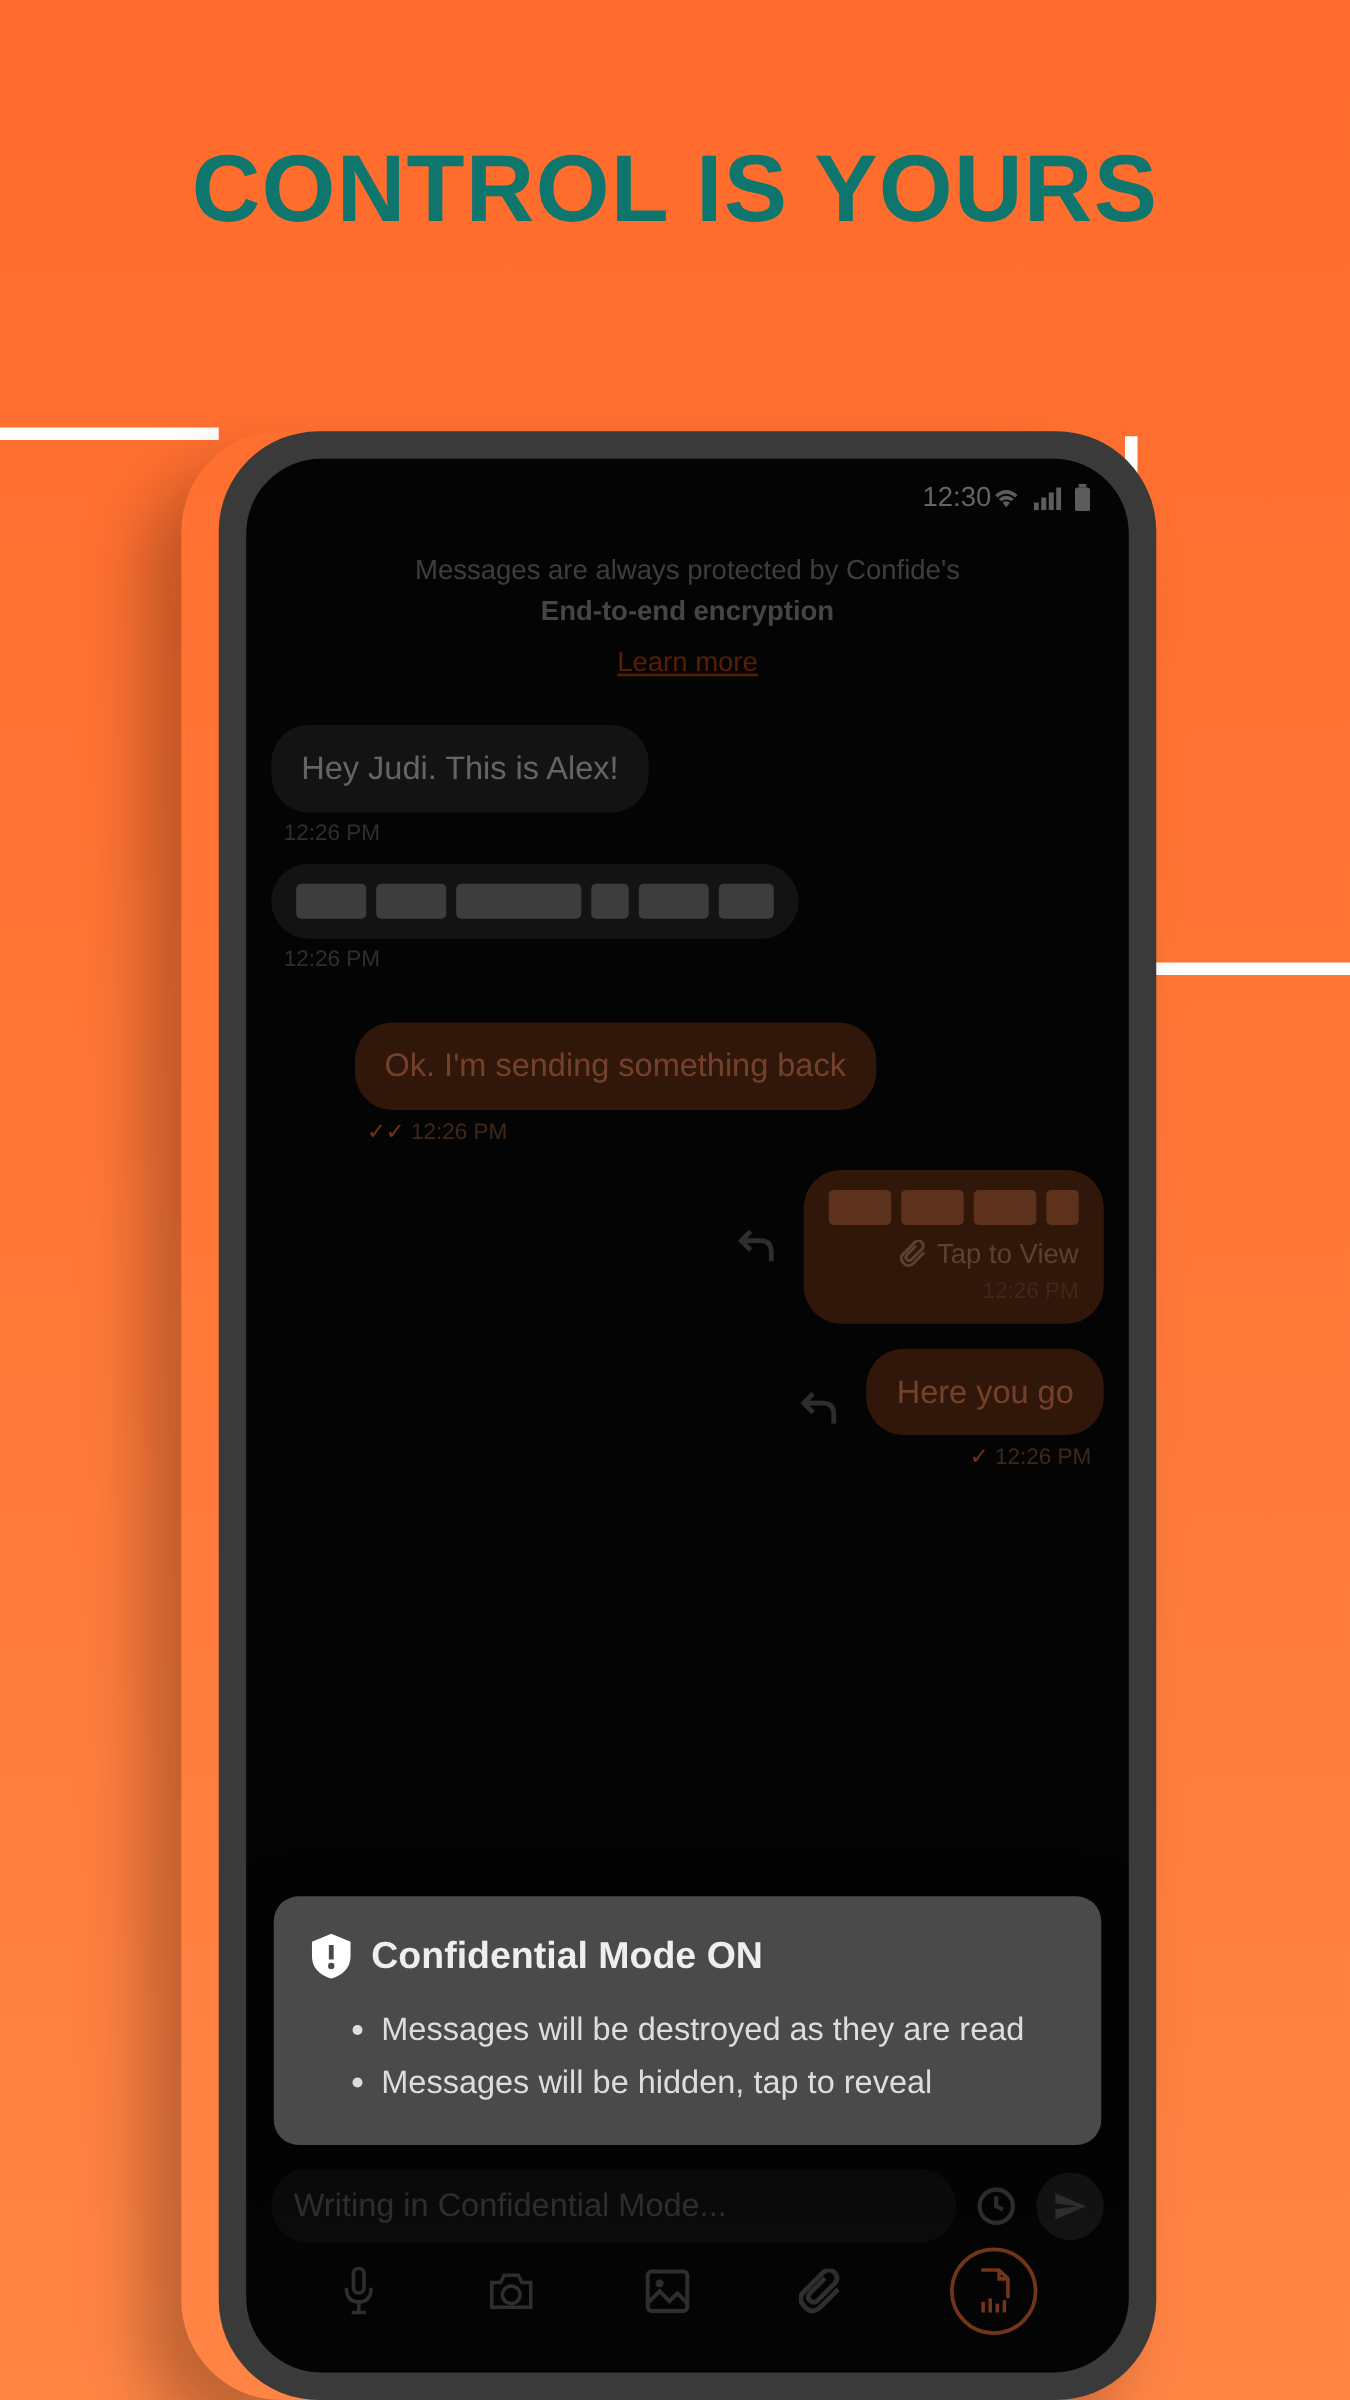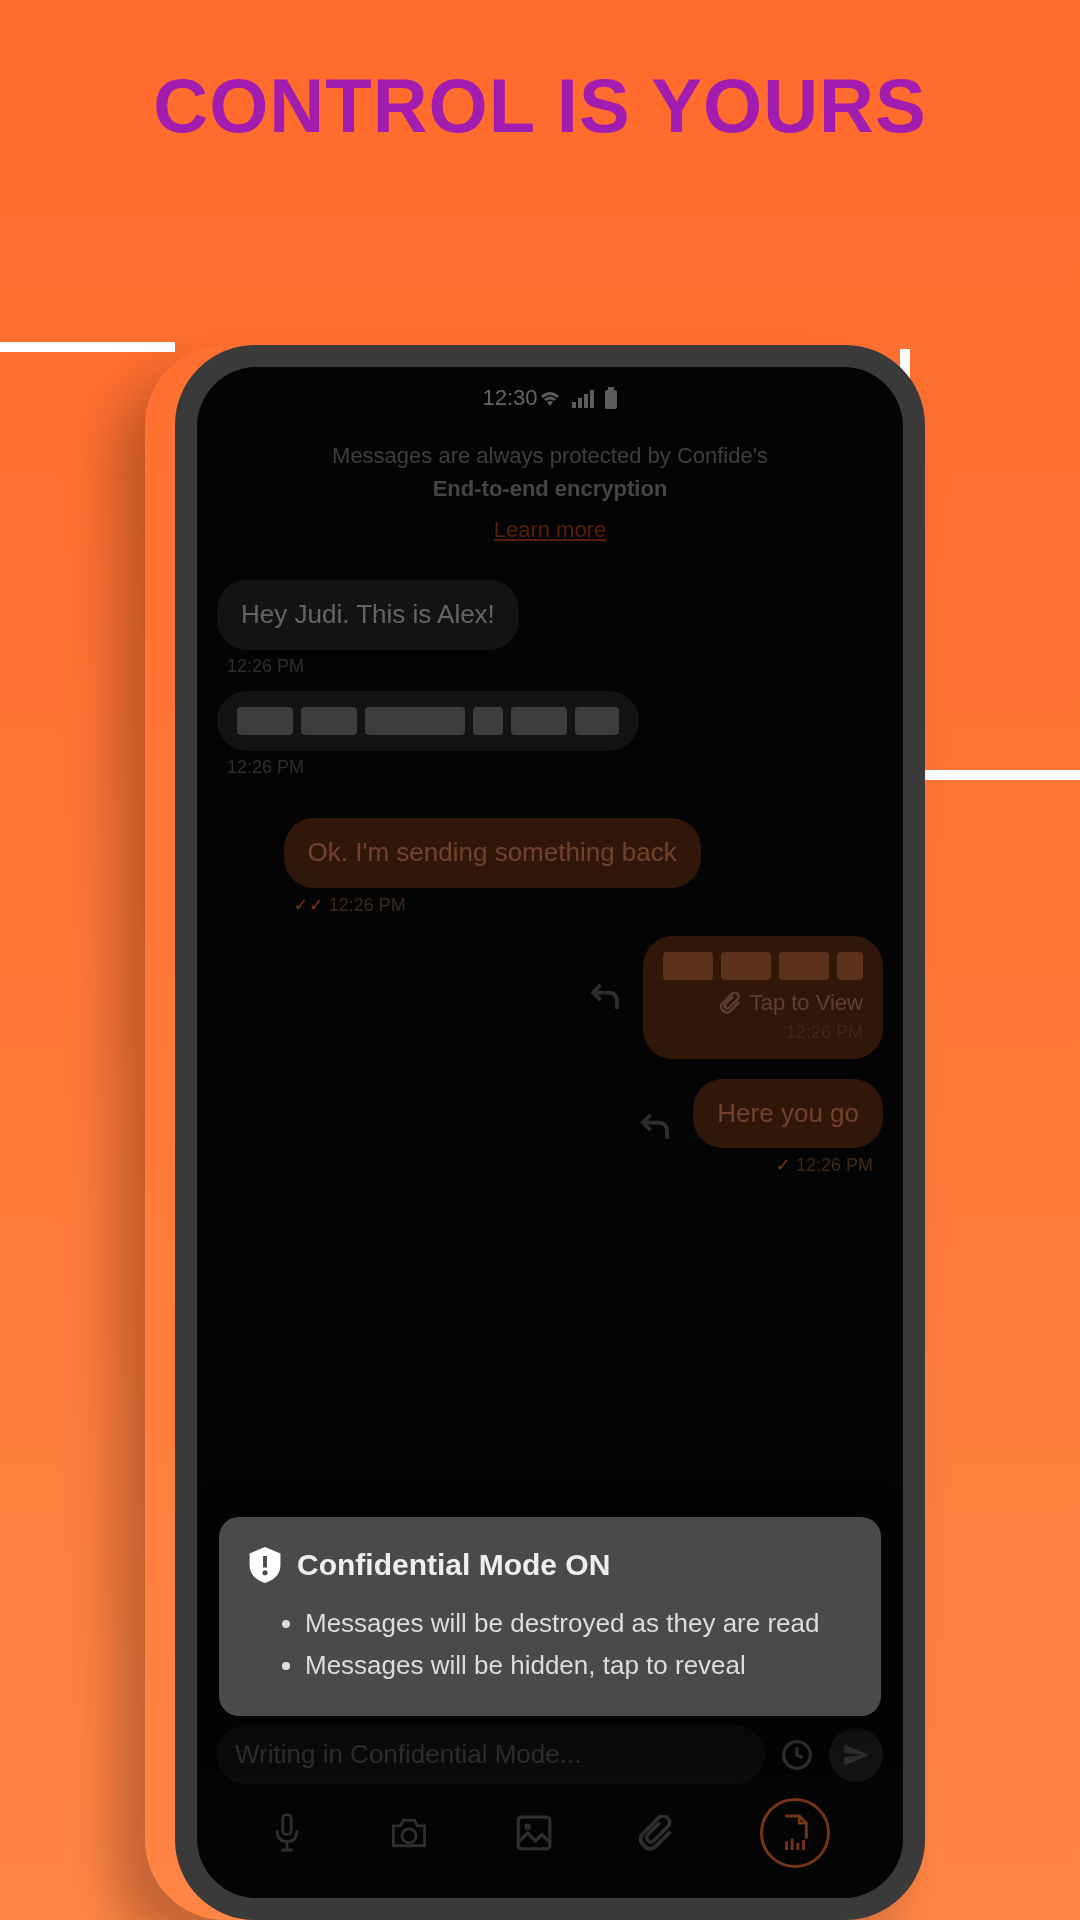--- a/index.html
+++ b/index.html
@@ -8,22 +8,22 @@
       height: 1920px;
       background: linear-gradient(180deg, #ff6b2c 0%, #ff7535 40%, #ff8545 100%);
       font-family: -apple-system, BlinkMacSystemFont, 'Segoe UI', sans-serif;
       overflow: hidden;
       position: relative;
     }
     .headline {
       text-align: center;
       font-size: 76px;
       font-weight: 900;
-      color: #a21caf;
-      padding-top: 62px;
+      color: #0f766e;
+      padding-top: 108px;
       letter-spacing: 1px;
     }
     .white-line-h1 { position: absolute; top: 342px; left: 0; width: 175px; height: 10px; background: #fff; }
     .white-line-h2 { position: absolute; top: 770px; right: 0; width: 175px; height: 10px; background: #fff; }
     .white-line-v { position: absolute; top: 349px; right: 170px; width: 10px; height: 428px; background: #fff; }
     .phone-shadow {
       position: absolute;
       top: 345px; left: 145px;
       width: 780px; height: 1575px;
       border-radius: 80px;
@@ -44,21 +44,21 @@
       overflow: hidden;
       position: relative;
     }
     .dim-overlay {
       position: absolute; inset: 0;
       background: rgba(0,0,0,0.55);
       z-index: 5;
       pointer-events: none;
     }
     .status-bar {
-      display: flex; justify-content: center; align-items: center;
+      display: flex; justify-content: flex-end; align-items: center;
       padding: 18px 30px 8px; color: #ddd; font-size: 22px;
     }
     .status-icons { display: flex; gap: 10px; align-items: center; }
     .app-header {
       display: flex; align-items: center; gap: 30px;
       padding: 18px 30px; color: #ccc;
     }
     .back-arrow { font-size: 40px; color: #aaa; cursor: pointer; }
     .contact-name { font-size: 36px; font-weight: 500; flex: 1; }
     .header-menu { font-size: 30px; color: #aaa; }
@@ -101,21 +101,21 @@
     .tap-time { color: #8a5a3a; font-size: 18px; text-align: right; margin-top: 6px; }
     .conf-popup {
       position: absolute; left: 22px; right: 22px; top: 1150px;
       background: #4a4a4a; border-radius: 20px;
       padding: 30px 30px; z-index: 10; color: #eee;
       box-shadow: 0 10px 40px rgba(0,0,0,0.5);
     }
     .conf-title { font-size: 30px; font-weight: 700; display: flex; align-items: center; gap: 16px; margin-bottom: 20px; }
     .conf-list { list-style: disc; padding-left: 56px; font-size: 26px; line-height: 1.6; color: #ddd; }
     .compose-row {
-      position: absolute; bottom: 102px; left: 0; right: 0;
+      position: absolute; bottom: 92px; left: 0; right: 0;
       padding: 12px 20px; display: flex; align-items: center; gap: 16px;
     }
     .compose-input {
       flex: 1; color: #666; font-size: 26px; padding: 14px 18px;
       background: #1a1a1a; border-radius: 30px;
     }
     .compose-icon { color: #666; font-size: 30px; }
     .send-btn { width: 54px; height: 54px; border-radius: 50%; background: #2a2a2a; display: flex; align-items: center; justify-content: center; color: #666; }
     .bottom-toolbar {
       position: absolute; bottom: 14px; left: 0; right: 0;

